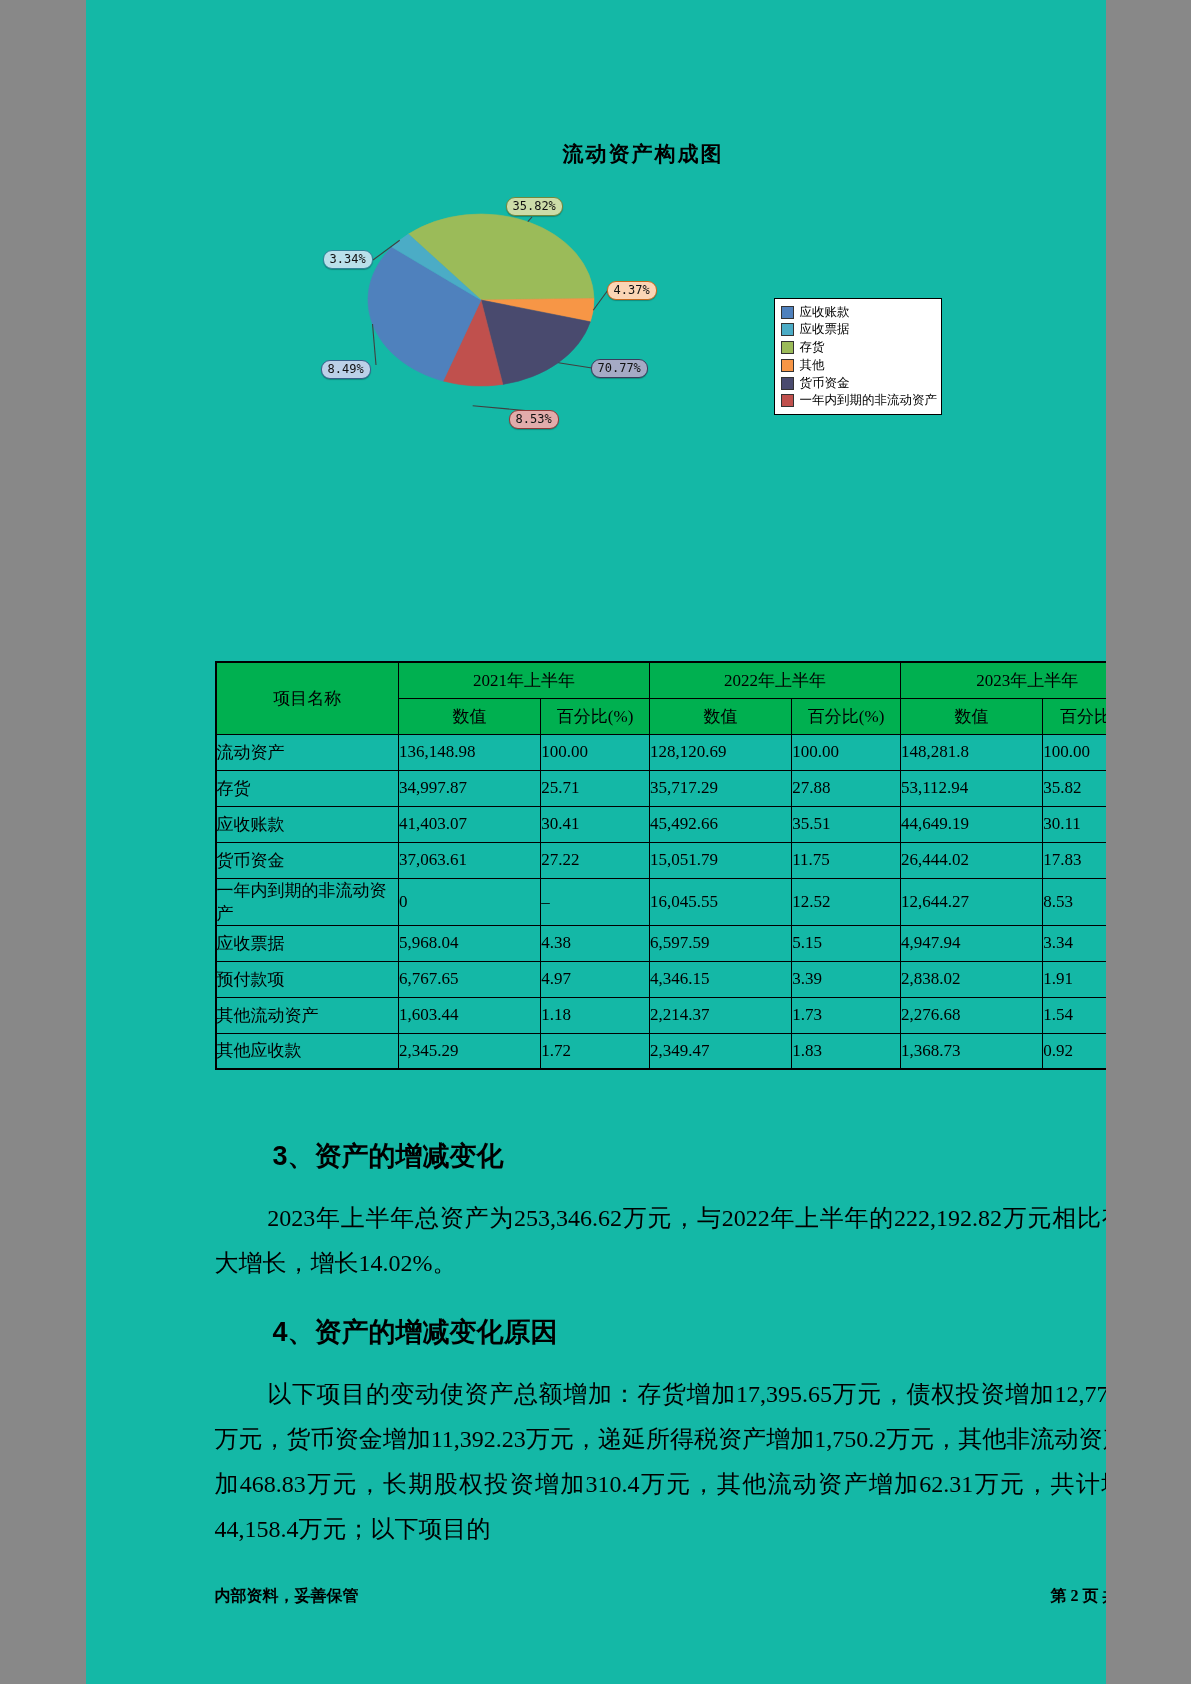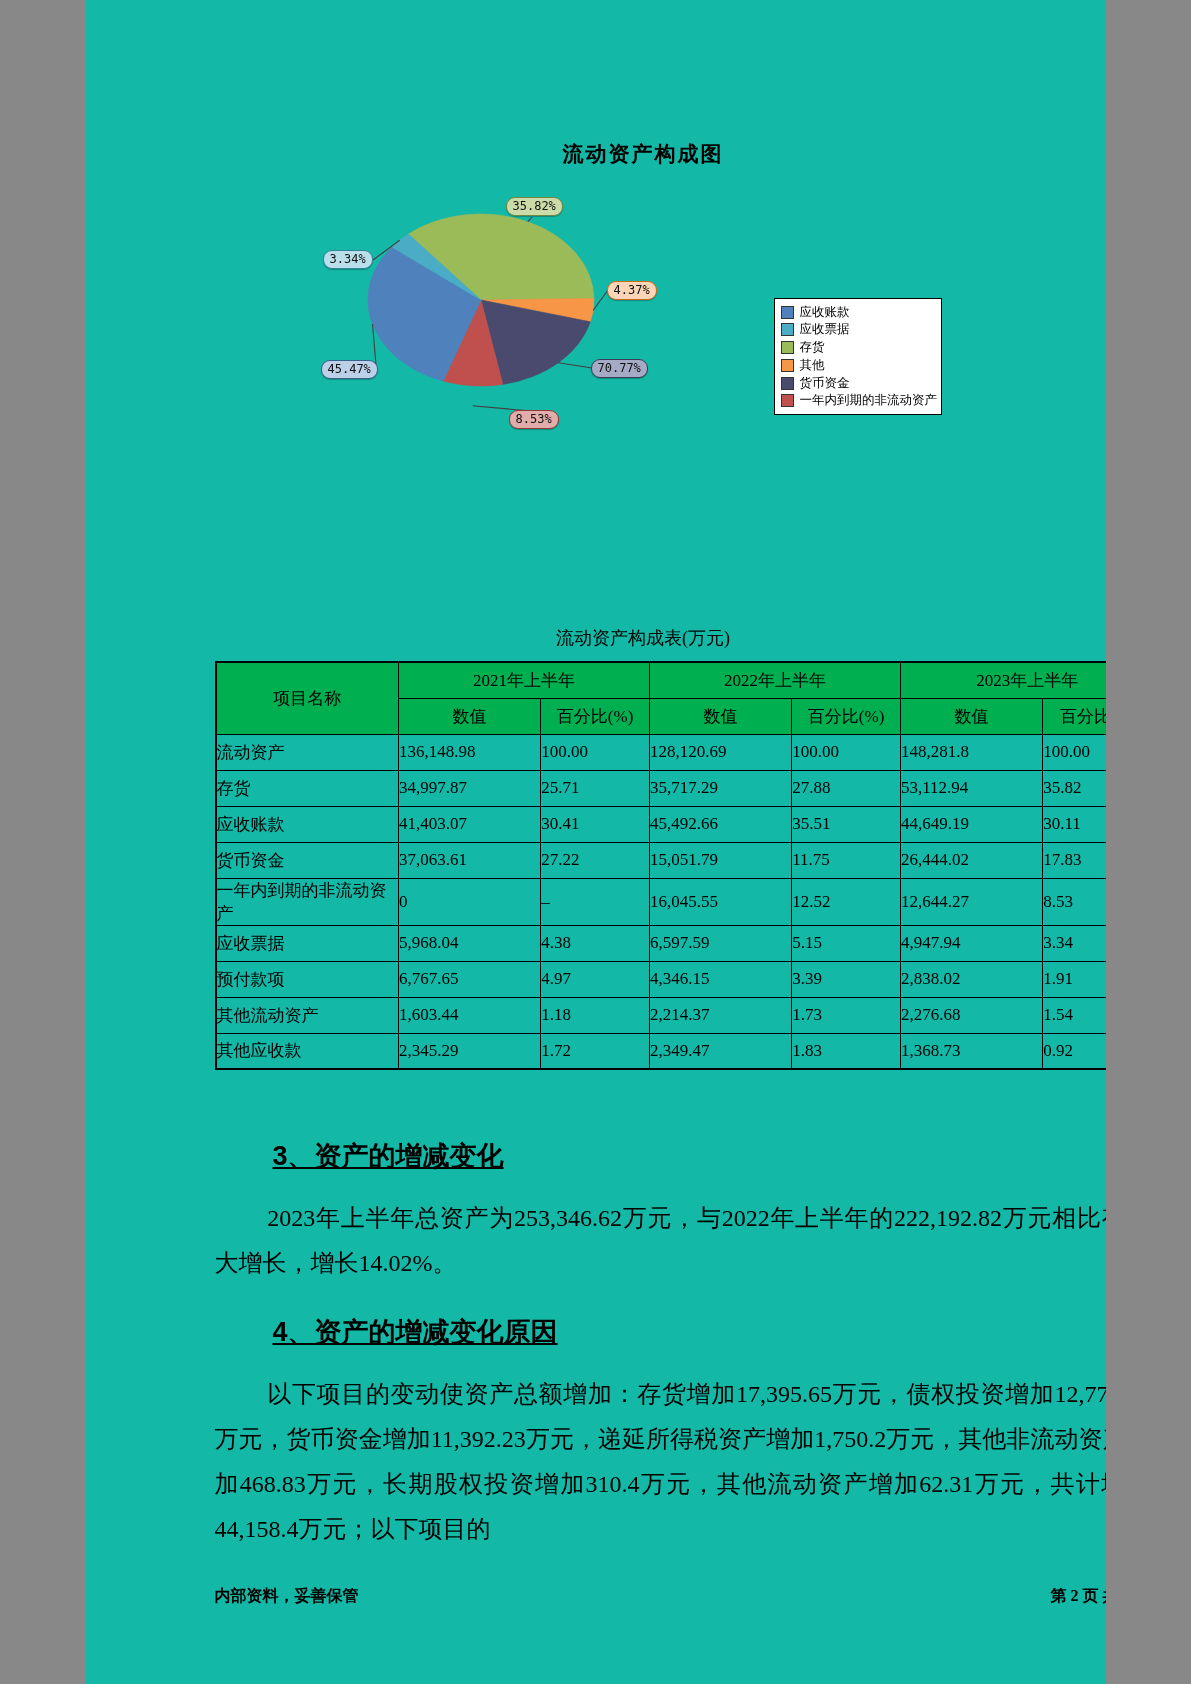--- a/index.html
+++ b/index.html
@@ -63,21 +63,20 @@
   table.assets{border:2px solid #000;}
   table.assets thead th{background:#00B050;text-align:center;}
   td.c-name{text-align:left;padding-left:14px;}
   td.c-num{text-align:left;padding-right:10px;}
   
   .content{position:absolute;left:129px;top:1138px;width:936px;}
   .content h2{
     font-family:"Liberation Sans", sans-serif;
     font-size:27px;font-weight:bold;
     margin:0 0 22px 58px;
-    text-decoration:underline;
   }
   .content h2.second{margin-top:28px;}
   .content p{
     font-size:24px;line-height:45px;margin:0;
     text-align:justify;text-indent:2.2em;
   }
   
   .footer{
     position:absolute;left:129px;top:1586px;width:936px;
     font-size:16px;display:flex;justify-content:space-between;font-weight:bold;
@@ -98,21 +97,21 @@
       <path d="M195,130 L157.13113385653847,211.02700614679054 A113,86 0 0 1 105.92565134785522,77.08150474702737 Z" fill="#4F81BD" stroke="#4F81BD" stroke-width="0.6"></path>
       <path d="M195,130 L105.92565134785522,77.08150474702737 A113,86 0 0 1 122.36500010542109,64.12017789176787 Z" fill="#4BACC6" stroke="#4BACC6" stroke-width="0.6"></path>
       <line x1="241.81726081386842" y1="51.72839882875897" x2="246" y2="47" stroke="#404040" stroke-width="1.1"></line>
       <line x1="307.20089353849005" y1="140.20956841247119" x2="322" y2="120" stroke="#404040" stroke-width="1.1"></line>
       <line x1="272.3854464029338" y1="192.6686924764846" x2="306" y2="198" stroke="#404040" stroke-width="1.1"></line>
       <line x1="186.67294451263152" y1="235.76617804875352" x2="245" y2="241" stroke="#404040" stroke-width="1.1"></line>
       <line x1="86.49892663059259" y1="154.02494381212466" x2="90" y2="195" stroke="#404040" stroke-width="1.1"></line>
       <line x1="113.69816409793596" y1="70.27233805378111" x2="87" y2="90" stroke="#404040" stroke-width="1.1"></line>
     </svg>
 
-  <div class="pie-label" style="left: 235px; top: 360px; background: rgb(188, 209, 232); border-color: rgb(56, 97, 140);">45.47%</div>
+  <div class="pie-label" style="left: 235px; top: 360px; background: rgb(188, 209, 232); border-color: rgb(56, 97, 140);">8.49%</div>
   <div class="pie-label" style="left: 237px; top: 250px; background: rgb(185, 224, 234); border-color: rgb(49, 133, 155);">3.34%</div>
   <div class="pie-label" style="left: 420px; top: 197px; background: rgb(204, 220, 168); border-color: rgb(113, 137, 63);">35.82%</div>
   <div class="pie-label" style="left: 521px; top: 281px; background: rgb(251, 213, 181); border-color: rgb(201, 106, 31);">4.37%</div>
   <div class="pie-label" style="left: 505px; top: 359px; background: rgb(165, 170, 197); border-color: rgb(59, 60, 92);">70.77%</div>
   <div class="pie-label" style="left: 423px; top: 410px; background: rgb(226, 172, 171); border-color: rgb(142, 58, 56);">8.53%</div>
 
   <div class="legend">
     <div class="legend-item">
         <span class="swatch" style="background: rgb(79, 129, 189);"></span>
         <span>应收账款</span>
@@ -132,21 +131,20 @@
     <div class="legend-item">
         <span class="swatch" style="background: rgb(73, 74, 110);"></span>
         <span>货币资金</span>
       </div>
     <div class="legend-item">
         <span class="swatch" style="background: rgb(192, 80, 77);"></span>
         <span>一年内到期的非流动资产</span>
       </div>
   </div>
 
-  <div class="table-title">流动资产构成表(万元)</div>
   <table class="assets">
     <colgroup>
       <col style="width:180px">
         <col style="width:140px">
         <col style="width:107px">
       <col style="width:140px">
         <col style="width:107px">
         <col style="width:140px">
         <col style="width:110px">
     </colgroup>

